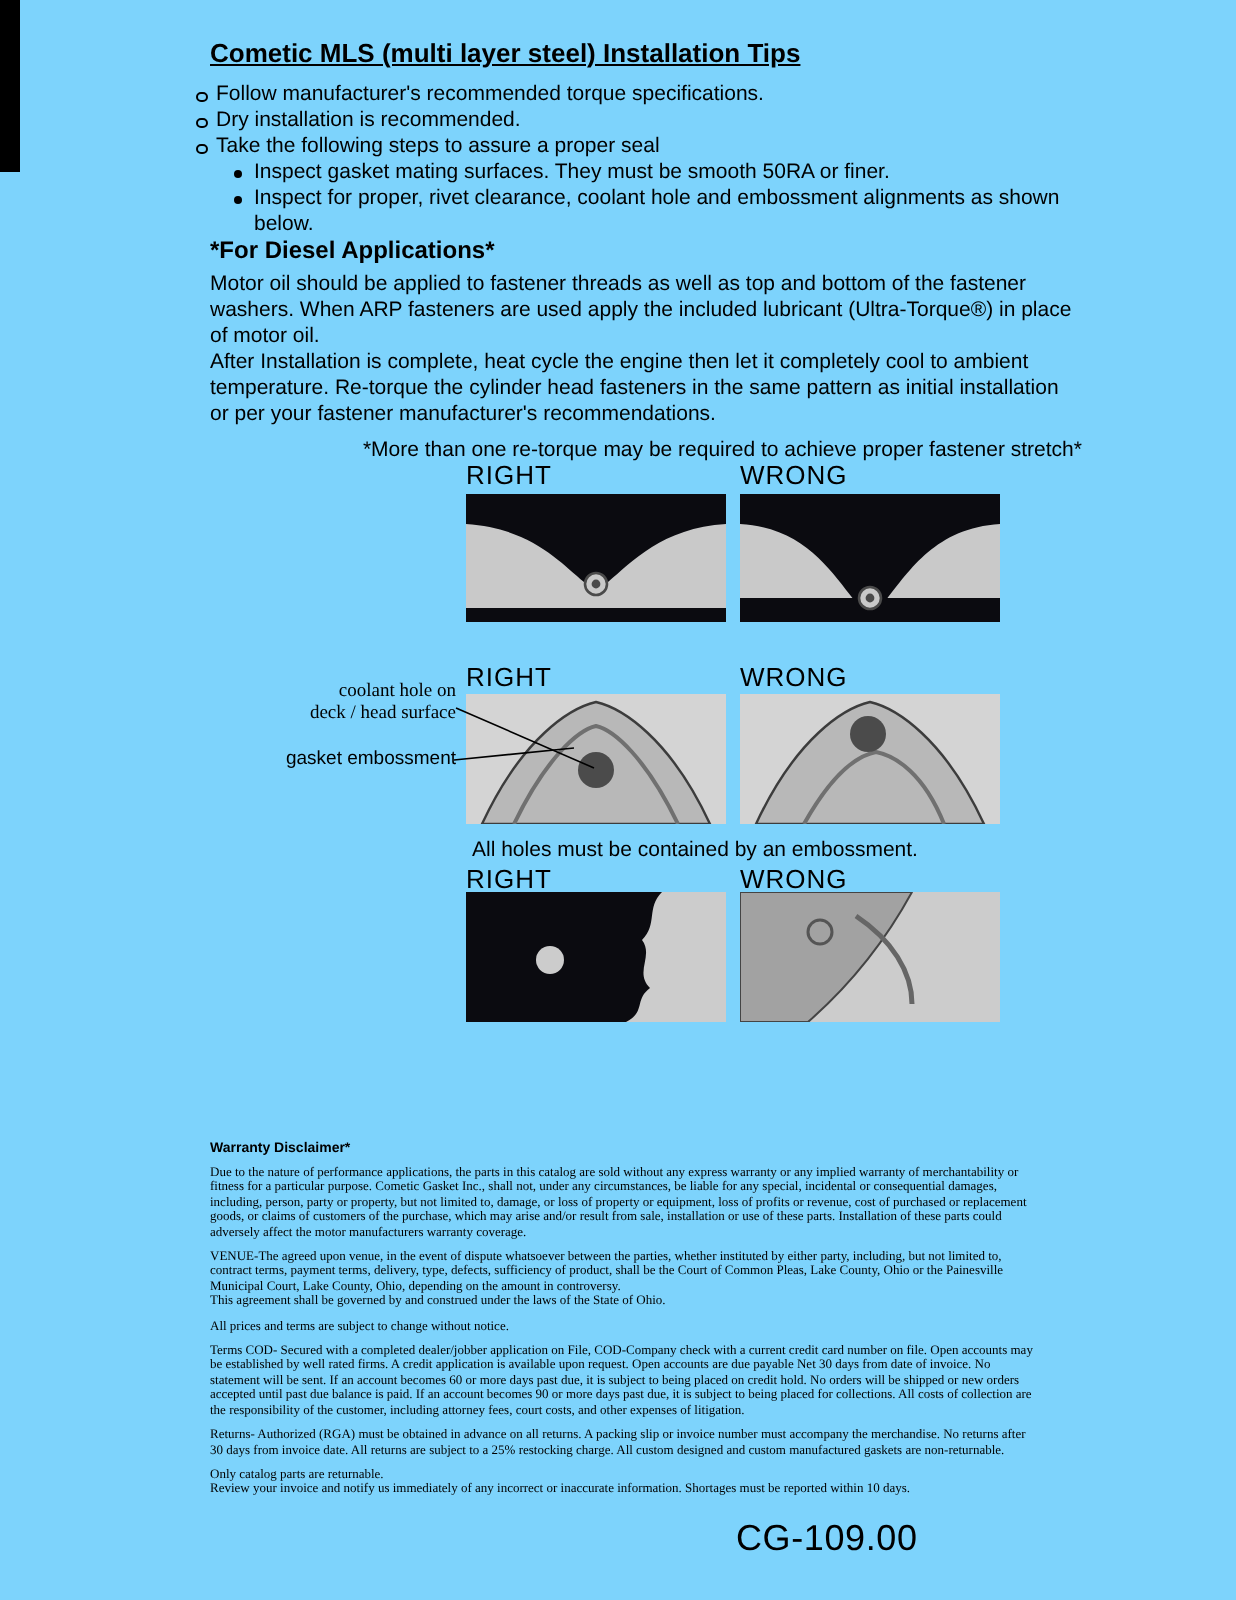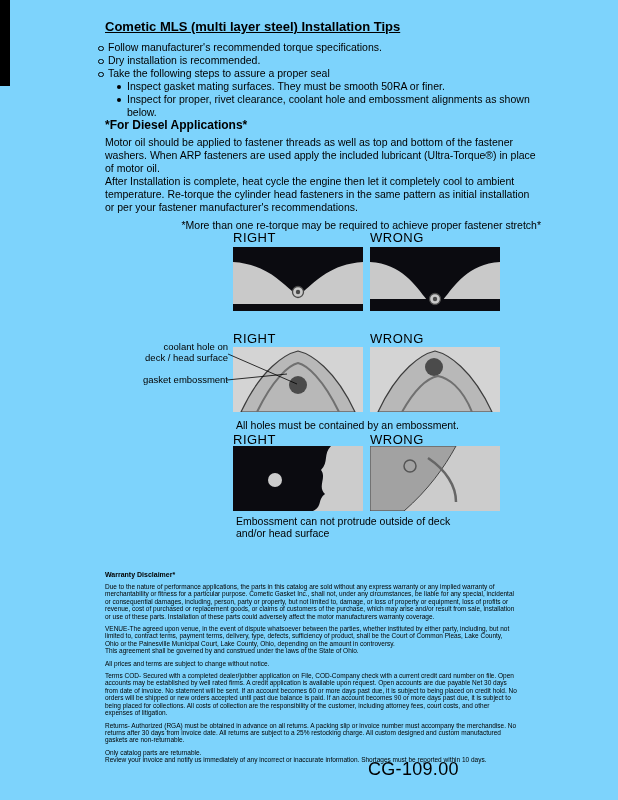--- a/index.html
+++ b/index.html
@@ -21,21 +21,21 @@
   .diesel-h { left:105px; top:118px; font-size:12px; font-weight:bold; }
   .body-text { font-size:10.5px; line-height:13px; }
   .para1 { left:105px; top:136px; width:436px; }
   .para2 { left:105px; top:175px; width:436px; }
   .note  { left:105px; top:219px; width:436px;text-align:right; }
 
   .rw { font-size:13px; text-align:left; width:130px; letter-spacing:0.5px; }
   .dimg { width:130px; height:64px; }
   .dimg svg { display:block; }
   .caption { font-size:10.5px; white-space:nowrap; }
-  .preline { white-space:pre-line; }
+  .preline { white-space:pre-line;font-family:Liberation Serif, serif; }
 
   .small-label { font-size:9.5px; line-height:11px; text-align:right; width:108px; }
 
   .disclaimer { left:105px; top:571px; width:412px; }
   .disc-h { font-size:7px; font-weight:bold; margin-bottom:5px; }
   .disc-p { font-size:6.5px; line-height:7.4px; margin-bottom:5px; }
 
   .footer { left:368px; top:759px; font-size:18px; letter-spacing:0.3px; }
 </style>
 </head>
@@ -126,22 +126,20 @@
     </svg>
   </div>
   <div class="abs dimg" style="left:370px; top:446px; height:65px;">
     <svg width="130" height="65" viewBox="0 0 130 65">
       <rect width="130" height="65" fill="#cccccc"></rect>
       <path d="M0 0 H86 C74 22 58 44 34 65 H0 Z" fill="#a2a2a2" stroke="#444" stroke-width="1"></path>
       <path d="M58 12 C76 24 86 40 86 56" fill="none" stroke="#666" stroke-width="2.5"></path>
       <circle cx="40" cy="20" r="6" fill="none" stroke="#555" stroke-width="1.5"></circle>
     </svg>
   </div>
-  <div class="abs caption preline" style="left:236px; top:515px; white-space:pre-line;">Embossment can not protrude outside of deck
-and/or head surface</div>
 
   <div class="abs disclaimer">
     <div class="disc-h">Warranty Disclaimer*</div>
     <div class="disc-p preline">Due to the nature of performance applications, the parts in this catalog are sold without any express warranty or any implied warranty of merchantability or fitness for a particular purpose.  Cometic Gasket Inc., shall not, under any circumstances, be liable for any special, incidental or consequential damages, including, person, party or property, but not limited to, damage, or loss of property or equipment, loss of profits or revenue, cost of purchased or replacement goods, or claims of customers of the purchase, which may arise and/or result from sale, installation or use of these parts.  Installation of these parts could adversely affect the motor manufacturers warranty coverage.</div>
     <div class="disc-p preline">VENUE-The agreed upon venue, in the event of dispute whatsoever between the parties, whether instituted by either party, including, but not limited to, contract terms, payment terms, delivery, type, defects, sufficiency of product, shall be the Court of Common Pleas, Lake County, Ohio or the Painesville Municipal Court, Lake County, Ohio, depending on the amount in controversy.
 This agreement shall be governed by and construed under the laws of the State of Ohio.</div>
     <div class="disc-p preline">All prices and terms are subject to change without notice.</div>
     <div class="disc-p preline">Terms COD- Secured with a completed dealer/jobber application on File, COD-Company check with a current credit card number on file.  Open accounts may be established by well rated firms.  A credit application is available upon request.  Open accounts are due payable Net 30 days from date of invoice.  No statement will be sent.  If an account becomes 60 or more days past due, it is subject to being placed on credit hold.  No orders will be shipped or new orders accepted until past due balance is paid.  If an account becomes 90 or more days past due, it is subject to being placed for collections.  All costs of collection are the responsibility of the customer, including attorney fees, court costs, and other expenses of litigation.</div>
     <div class="disc-p preline">Returns- Authorized (RGA) must be obtained in advance on all returns.  A packing slip or invoice number must accompany the merchandise.  No returns after 30 days from invoice date.  All returns are subject to a 25% restocking charge.  All custom designed and custom manufactured gaskets are non-returnable.</div>
     <div class="disc-p preline">Only catalog parts are returnable.

